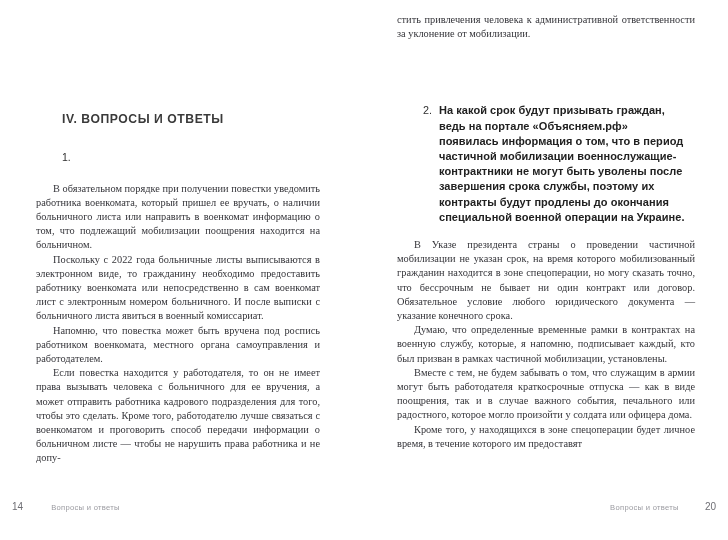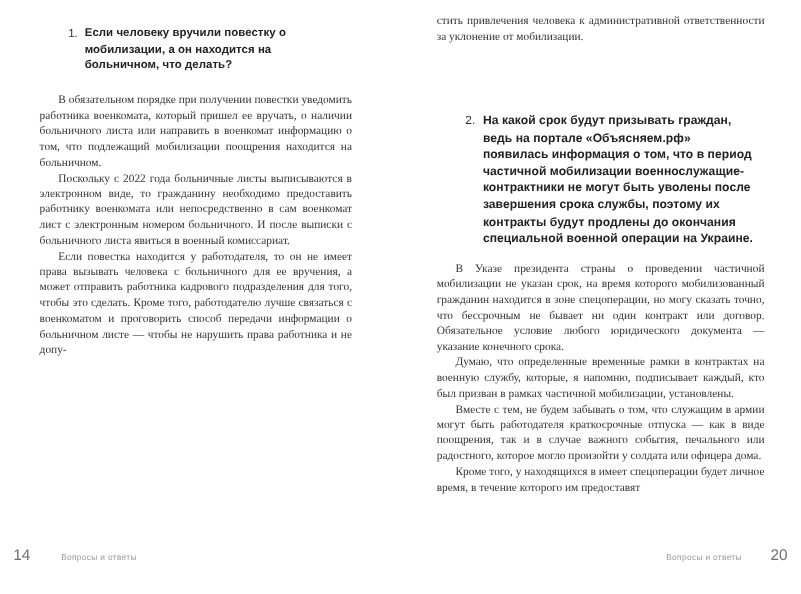--- a/index.html
+++ b/index.html
@@ -101,44 +101,45 @@
     font-family: "Liberation Sans", sans-serif;
     font-size: 7.6px;
     color: #9a9aa0;
     letter-spacing: 0.3px;
     display: flex;
     align-items: baseline;
   }
   .footer-left  { left: 12px; }
   .footer-right { right: 12px; }
   .folio {
-    font-size: 14px;
+    font-size: 10px;
     color: #6e6e74;
     letter-spacing: 0;
   }
   .footer-left .folio  { margin-right: 28px; }
   .footer-right .folio { margin-left: 26px; }
   .running-head { white-space: nowrap; }
 </style>
 </head>
 <body>
 
 <div class="spread">
 
   <div class="page page-left">
 
+    <h1 class="section-title">IV. ВОПРОСЫ И ОТВЕТЫ</h1>
 
     <div class="question">
       <span class="q-number">1.</span>
-      <span class="q-text">Если человеку вручили повестку о мобилизации, а он находится на больничном, что делать?</span>
     </div>
 
     <div class="body-copy">
       <p>В обязательном порядке при получении повестки уведомить работника военкомата, который пришел ее вручать, о наличии больничного листа или направить в военкомат информацию о том, что подлежащий моби­лизации поощрения находится на больничном.</p>
       <p>Поскольку с 2022 года больничные листы выписыва­ются в электронном виде, то гражданину необходимо предоставить работнику военкомата или непосредствен­но в сам военкомат лист с электронным номером боль­ничного. И после выписки с больничного листа явиться в военный комиссариат.</p>
+      <p>Напомню, что повестка может быть вручена под ро­спись работником военкомата, местного органа само­управления и работодателем.</p>
       <p>Если повестка находится у работодателя, то он не имеет права вызывать человека с больничного для ее вручения, а может отправить работника кадрового под­разделения для того, чтобы это сделать. Кроме того, работодателю лучше связаться с военкоматом и про­говорить способ передачи информации о больничном листе — чтобы не нарушить права работника и не допу-</p>
     </div>
 
     <div class="footer footer-left">
       <span class="folio">14</span>
       <span class="running-head">Вопросы и ответы</span>
     </div>
   </div>
 
   <div class="page page-right">
@@ -149,21 +150,21 @@
 
     <div class="question">
       <span class="q-number">2.</span>
       <span class="q-text">На какой срок будут призывать граждан, ведь на портале «Объясняем.рф» появилась информация о том, что в период частичной мобилизации военнослужащие-контрактники не могут быть уволены после завершения срока службы, поэтому их контракты будут продлены до окончания специальной военной операции на Украине.</span>
     </div>
 
     <div class="body-copy lead">
       <p>В Указе президента страны о проведении частичной мобилизации не указан срок, на время которого мобили­зованный гражданин находится в зоне спецоперации, но могу сказать точно, что бессрочным не бывает ни один контракт или договор. Обязательное условие любого юридического документа — указание конечного срока.</p>
       <p>Думаю, что определенные временные рамки в кон­трактах на военную службу, которые, я напомню, под­писывает каждый, кто был призван в рамках частичной мобилизации, установлены.</p>
       <p>Вместе с тем, не будем забывать о том, что служащим в армии могут быть работодателя краткосрочные от­пуска — как в виде поощрения, так и в случае важного со­бытия, печального или радостного, которое могло про­изойти у солдата или офицера дома.</p>
-      <p>Кроме того, у находящихся в имеет спецоперации бу­дет личное время, в течение которого им предоставят</p>
+      <p>Кроме того, у находящихся в зоне спецоперации бу­дет личное время, в течение которого им предоставят</p>
     </div>
 
     <div class="footer footer-right">
       <span class="running-head">Вопросы и ответы</span>
       <span class="folio">20</span>
     </div>
   </div>
 
 </div>
 

